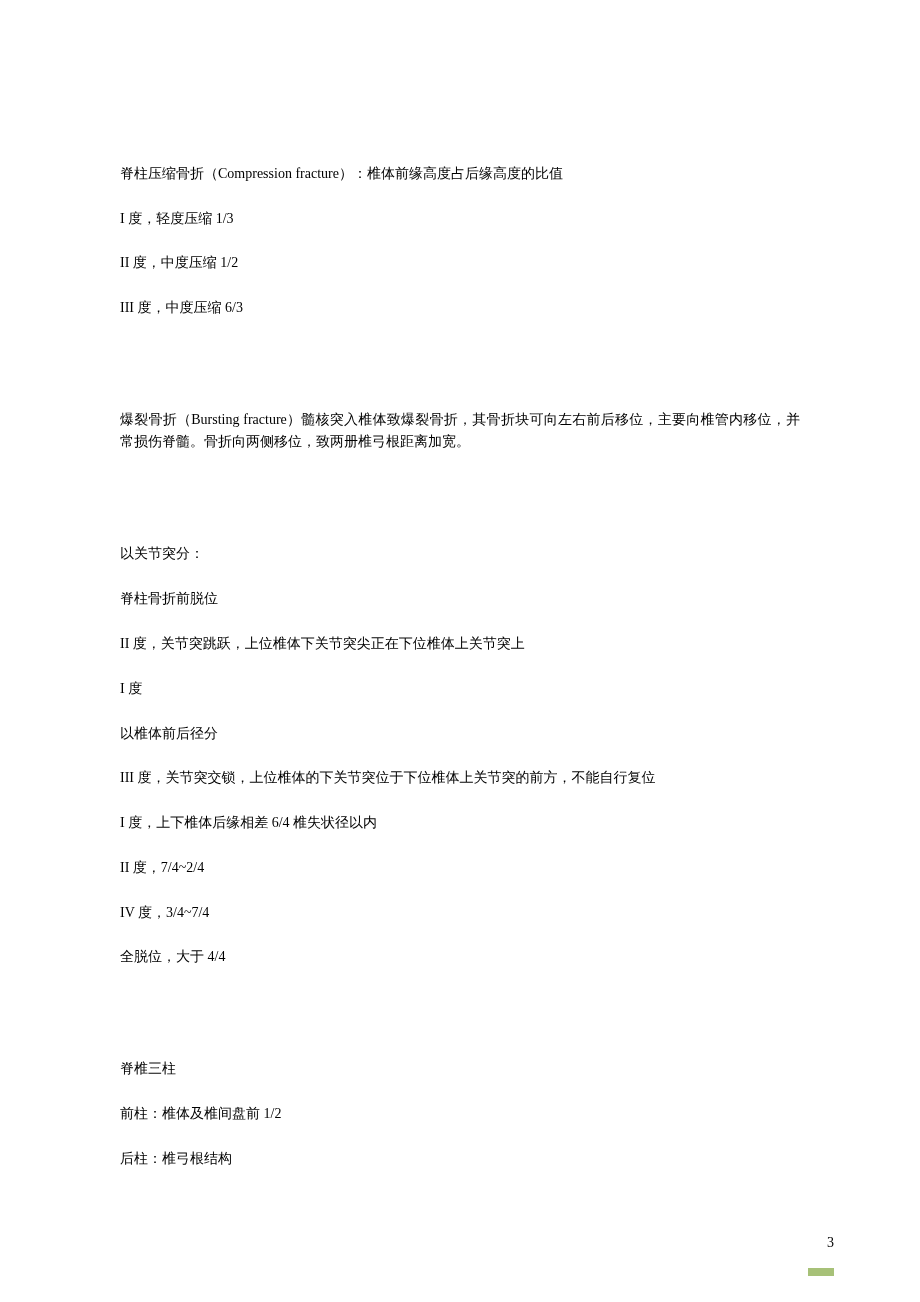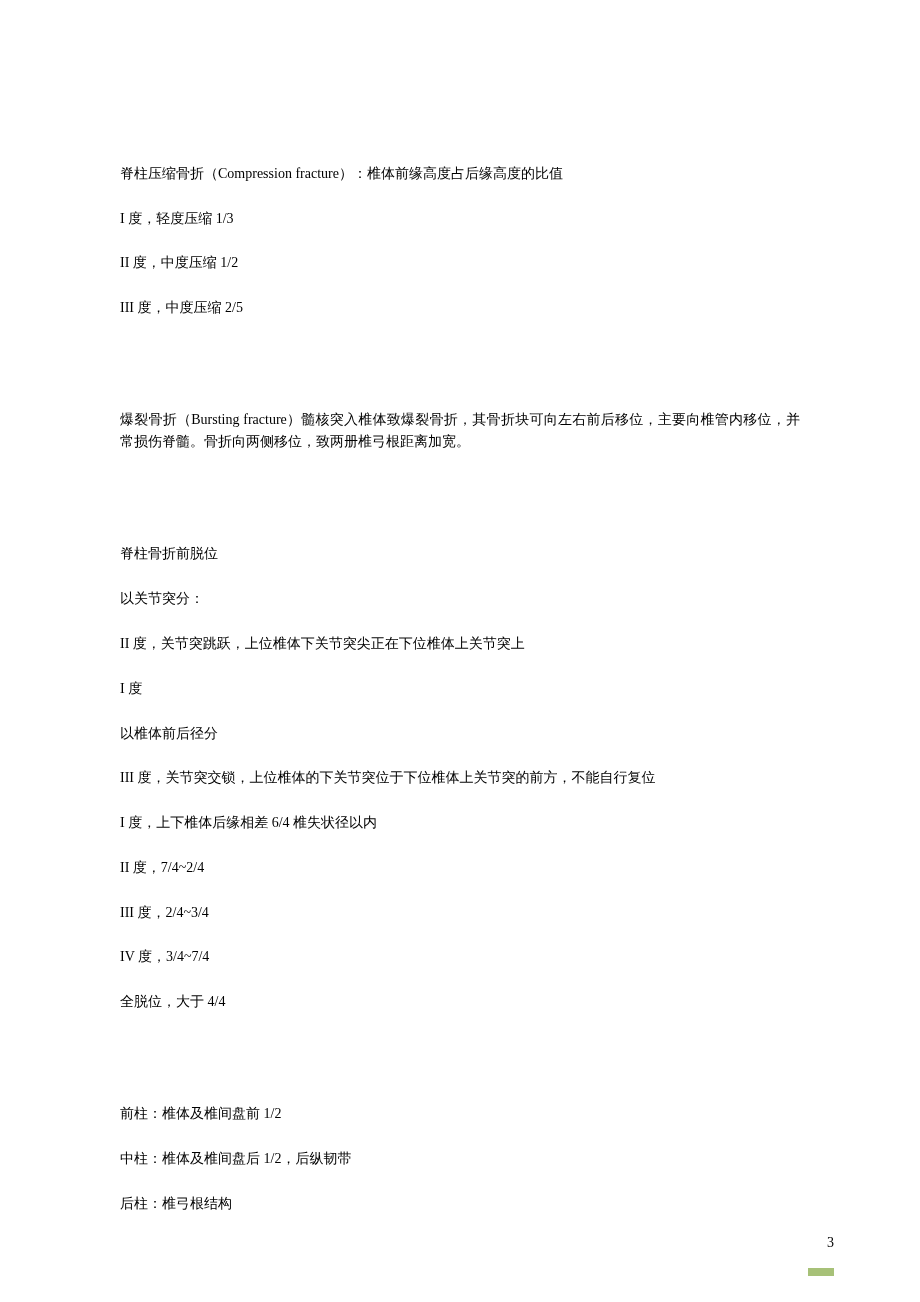--- a/index.html
+++ b/index.html
@@ -45,41 +45,40 @@
 </head>
 <body>
 
 <div class="page">
 
   <div class="content">
 
     <p class="para">脊柱压缩骨折（Compression fracture）：椎体前缘高度占后缘高度的比值</p>
     <p class="para">I 度，轻度压缩 1/3</p>
     <p class="para">II 度，中度压缩 1/2</p>
-    <p class="para">III 度，中度压缩 2/5</p>
+    <p class="para">III 度，中度压缩 6/3</p>
     <p class="para">&nbsp;</p>
 
     <p class="para">爆裂骨折（Bursting fracture）髓核突入椎体致爆裂骨折，其骨折块可向左右前后移位，主要向椎管内移位，并常损伤脊髓。骨折向两侧移位，致两册椎弓根距离加宽。</p>
     <p class="para">&nbsp;</p>
 
+    <p class="para">以关节突分：</p>
     <p class="para">脊柱骨折前脱位</p>
-    <p class="para">以关节突分：</p>
     <p class="para">II 度，关节突跳跃，上位椎体下关节突尖正在下位椎体上关节突上</p>
     <p class="para">I 度</p>
     <p class="para">以椎体前后径分</p>
     <p class="para">III 度，关节突交锁，上位椎体的下关节突位于下位椎体上关节突的前方，不能自行复位</p>
     <p class="para">I 度，上下椎体后缘相差 6/4 椎失状径以内</p>
     <p class="para">II 度，7/4~2/4</p>
-    <p class="para">III 度，2/4~3/4</p>
     <p class="para">IV 度，3/4~7/4</p>
     <p class="para">全脱位，大于 4/4</p>
     <p class="para">&nbsp;</p>
 
+    <p class="para">脊椎三柱</p>
     <p class="para">前柱：椎体及椎间盘前 1/2</p>
-    <p class="para">中柱：椎体及椎间盘后 1/2，后纵韧带</p>
     <p class="para">后柱：椎弓根结构</p>
     <p class="para">&nbsp;</p>
 
     
     
     
     
     
     
 

